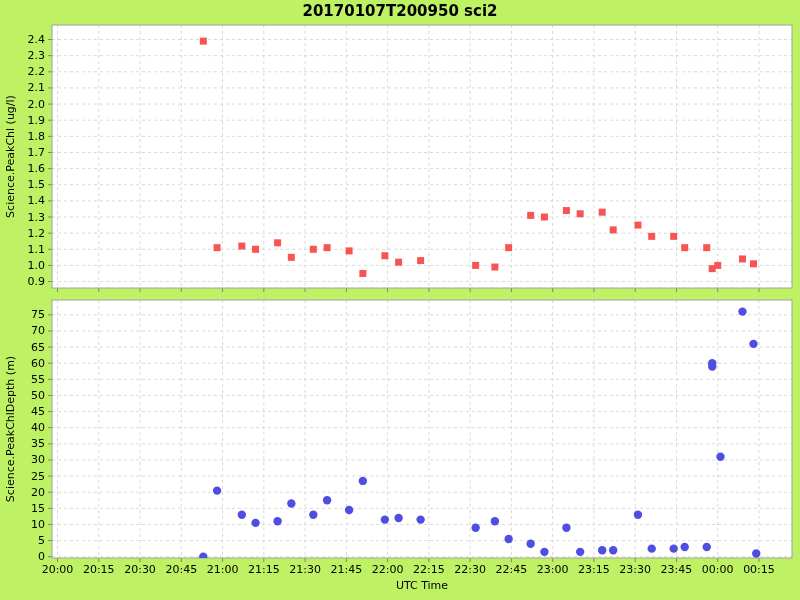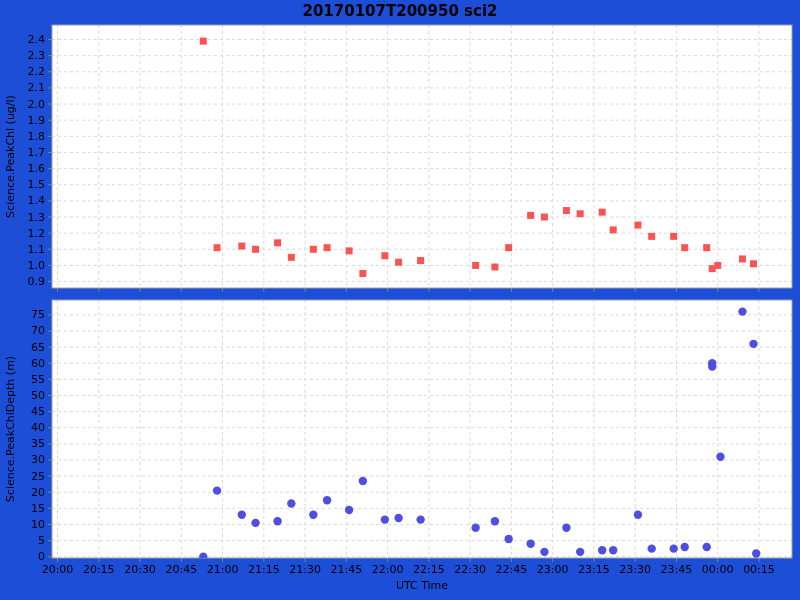--- a/index.html
+++ b/index.html
@@ -1,17 +1,17 @@
 <!DOCTYPE html>
 <html><head>
 <meta charset="utf-8">
 <style>
   html,body{margin:0;padding:0;}
   body{font-family:"DejaVu Sans","Liberation Sans",sans-serif;}
-  .figure{position:relative;width:800px;height:600px;background:#1d4ed8;overflow:hidden;}
+  .figure{position:relative;width:800px;height:600px;background:#bef264;overflow:hidden;}
   .chart-title{position:absolute;top:2px;left:0;right:0;text-align:center;
                font-size:15px;font-weight:bold;color:#000;}
   svg{position:absolute;top:0;left:0;}
   svg text{font-family:"DejaVu Sans","Liberation Sans",sans-serif;fill:#000;}
 </style>
 </head>
 <body>
 
 <div class="figure">
   <div class="chart-title">20170107T200950 sci2</div>

